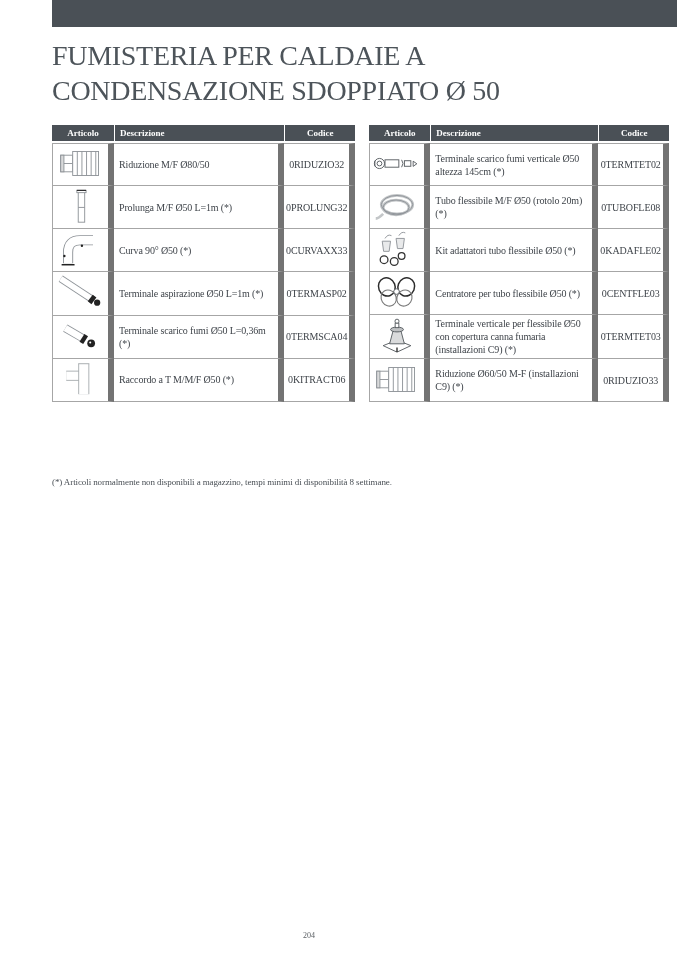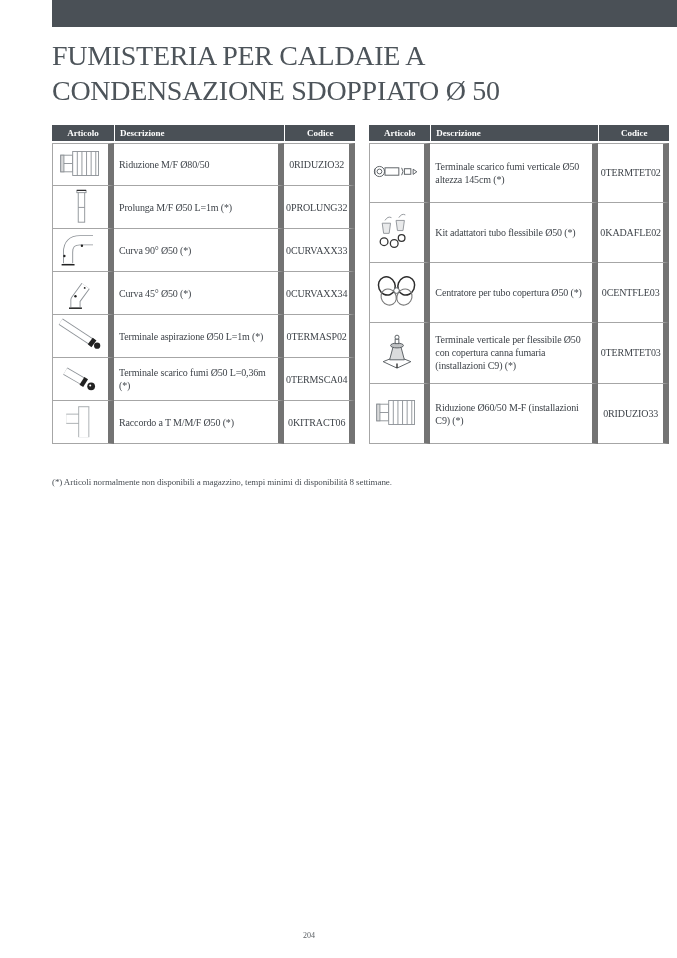--- a/index.html
+++ b/index.html
@@ -105,31 +105,20 @@
       <path d="M12,35 V23 Q12,10 25,10 H39" fill="none" stroke="#fff" stroke-width="9"></path>
       <line x1="5" y1="36.5" x2="19" y2="36.5" stroke="#222" stroke-width="1.6"></line>
       <circle cx="8" cy="27" r="1.3" fill="#222"></circle>
                   <circle cx="27" cy="16" r="1.3" fill="#222"></circle>
                 </svg></span></td>
             <td class="desc"><span>Curva 90° Ø50 (*)</span></td>
             <td class="code"><span>0CURVAXX33</span></td>
           </tr>
           <tr>
             <td class="art"><span class="img"><svg viewBox="0 0 52 40" width="48" height="37">
-      <path d="M20,36 V28 L31,13" fill="none" stroke="#8e9398" stroke-width="11" stroke-linejoin="round"></path>
-      <path d="M20,36 V28 L31,13" fill="none" stroke="#fff" stroke-width="9" stroke-linejoin="round"></path>
-      <line x1="13" y1="37" x2="27" y2="37" stroke="#222" stroke-width="1.6"></line>
-      <circle cx="20" cy="24" r="1.3" fill="#222"></circle>
-                  <circle cx="30" cy="15" r="1" fill="#222"></circle>
-                </svg></span></td>
-            <td class="desc"><span>Curva 45° Ø50 (*)</span></td>
-            <td class="code"><span>0CURVAXX34</span></td>
-          </tr>
-          <tr>
-            <td class="art"><span class="img"><svg viewBox="0 0 52 40" width="48" height="37">
       <path d="M4,5 L39,28" fill="none" stroke="#8e9398" stroke-width="8"></path>
       <path d="M4,5 L39,28" fill="none" stroke="#fff" stroke-width="6.2"></path>
       <path d="M36,26 L40,29" stroke="#222" stroke-width="9"></path>
       <circle cx="43.5" cy="31" r="3.4" fill="#222"></circle>
                 </svg></span></td>
             <td class="desc"><span>Terminale aspirazione Ø50 L=1m (*)</span></td>
             <td class="code"><span>0TERMASP02</span></td>
           </tr>
           <tr>
             <td class="art"><span class="img"><svg viewBox="0 0 52 40" width="48" height="37">
@@ -179,20 +168,35 @@
       <rect x="34" y="17" width="7" height="6" fill="#fff"></rect>
       <path d="M43.5,17.5 l4,2.8 l-4,2.8 z" fill="#fff"></path>
       <line x1="2" y1="17" x2="2" y2="23"></line>
                   </g>
                 </svg></span></td>
             <td class="desc"><span>Terminale scarico fumi verticale Ø50 altezza 145cm (*)</span></td>
             <td class="code"><span>0TERMTET02</span></td>
           </tr>
           <tr>
             <td class="art"><span class="img"><svg viewBox="0 0 52 40" width="48" height="37">
+                  <g fill="none" stroke="#c3c6c8" stroke-width="3">
+      <ellipse cx="26" cy="18" rx="17" ry="10"></ellipse>
+                    <ellipse cx="25" cy="21" rx="14" ry="8"></ellipse>
+      <path d="M11,28 q-5,5 -8,5"></path>
+                  </g>
+      <g fill="none" stroke="#8e9398" stroke-width="1">
+      <ellipse cx="26" cy="18" rx="17" ry="10"></ellipse>
+                    <ellipse cx="25" cy="21" rx="14" ry="8"></ellipse>
+                  </g>
+                </svg></span></td>
+            <td class="desc"><span>Tubo flessibile M/F Ø50 (rotolo 20m) (*)</span></td>
+            <td class="code"><span>0TUBOFLE08</span></td>
+          </tr>
+          <tr>
+            <td class="art"><span class="img"><svg viewBox="0 0 52 40" width="48" height="37">
                   <g fill="#e9eaeb" stroke="#8e9398" stroke-width="1">
       <path d="M10,11 h9 l-1.5,11 h-6 z"></path>
                     <path d="M25,8 h9 l-1.5,11 h-6 z"></path>
                   </g>
       <g fill="none" stroke="#8e9398" stroke-width="1">
       <path d="M13,8 q3,-5 7,-3"></path>
                     <path d="M28,5 q3,-5 7,-3"></path>
                   </g>
       <g fill="none" stroke="#333" stroke-width="1.4">
       <circle cx="12" cy="31" r="4.2"></circle>
@@ -208,21 +212,21 @@
                   <g fill="none" stroke="#2c2c2c" stroke-width="1.6">
       <ellipse cx="15" cy="14" rx="9" ry="10" transform="rotate(-22 15 14)"></ellipse>
       <ellipse cx="36" cy="14" rx="9" ry="10" transform="rotate(22 36 14)"></ellipse>
                   </g>
       <g fill="none" stroke="#777" stroke-width="1.2">
       <ellipse cx="17" cy="26" rx="8" ry="9" transform="rotate(-32 17 26)"></ellipse>
       <ellipse cx="34" cy="26" rx="8" ry="9" transform="rotate(32 34 26)"></ellipse>
                   </g>
       <circle cx="25.5" cy="19" r="3" fill="#fff" stroke="#555a5e"></circle>
                 </svg></span></td>
-            <td class="desc"><span>Centratore per tubo copertura Ø50 (*)</span></td>
+            <td class="desc"><span>Centratore per tubo flessibile Ø50 (*)</span></td>
             <td class="code"><span>0CENTFLE03</span></td>
           </tr>
           <tr>
             <td class="art"><span class="img"><svg viewBox="0 0 52 40" width="48" height="37">
                   <g fill="#fff" stroke="#555a5e" stroke-width="1">
       <polygon points="26,38 11,31 26,25 41,31"></polygon>
       <path d="M18,29 L22,14 H30 L34,29 Z" fill="#dadbdc"></path>
       <ellipse cx="26" cy="13.5" rx="7" ry="2.6" fill="#bfc1c3"></ellipse>
       <rect x="24" y="6.5" width="4" height="5"></rect>
                     <circle cx="26" cy="4.5" r="2.2"></circle>

